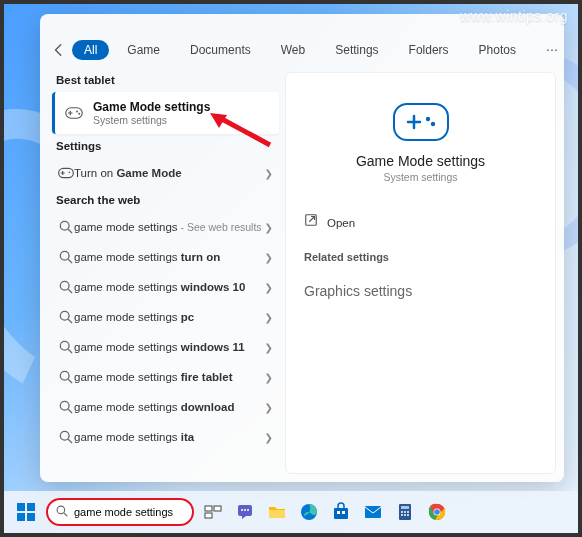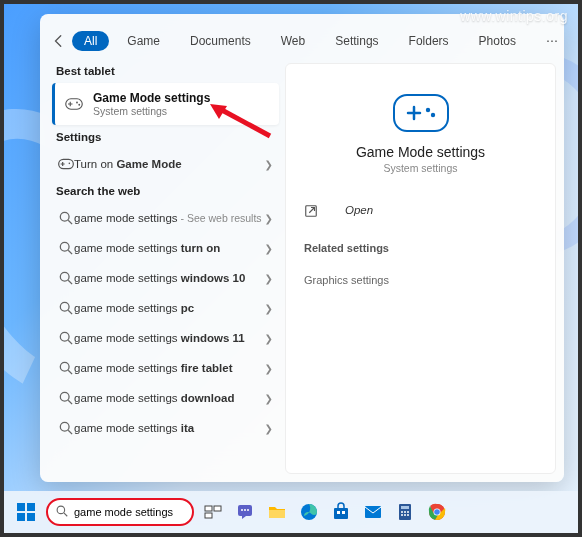--- a/index.html
+++ b/index.html
@@ -1,44 +1,44 @@
 <!DOCTYPE html>
 <html><head>
 <meta charset="utf-8">
 <style>
 * { margin:0; padding:0; box-sizing:border-box; font-family:"Segoe UI",Arial,sans-serif; }
 body { width:582px; height:537px; background:linear-gradient(135deg,#4a9eff 0%,#6bb6ff 30%,#d4e9ff 60%,#e8f4ff 100%); position:relative; overflow:hidden; border:4px solid #333; }
 .wallpaper-swirl { position:absolute; left:-60px; top:100px; width:200px; height:300px; border:30px solid rgba(255,255,255,0.3); border-radius:50%; border-right-color:transparent; border-bottom-color:transparent; transform:rotate(-20deg); }
 .wallpaper-swirl2 { position:absolute; right:-40px; top:50px; width:150px; height:200px; border:20px solid rgba(100,150,255,0.2); border-radius:50%; }
 .watermark { position:absolute; top:4px; right:10px; font-size:14px; color:rgba(255,255,255,0.85); font-weight:400; letter-spacing:0.5px; text-shadow:0 1px 2px rgba(0,0,0,0.2); z-index:100; }
 .search-panel { position:absolute; left:36px; top:10px; width:524px; height:468px; background:rgba(252,252,252,0.96); border-radius:8px; box-shadow:0 8px 30px rgba(0,0,0,0.2); display:flex; flex-direction:column; backdrop-filter:blur(20px); }
-.panel-header { padding:15px 12px 6px; display:flex; align-items:center; gap:6px; }
+.panel-header { padding:24px 12px 6px; display:flex; align-items:center; gap:6px; }
 .back-btn { width:24px; height:24px; display:flex; align-items:center; justify-content:center; color:#555; cursor:pointer; }
 .pill { padding:3px 12px; border-radius:20px; font-size:12px; color:#444; cursor:pointer; }
 .pill.active { background:#0067c0; color:#fff; }
 .panel-body { flex:1; display:flex; overflow:hidden; }
 .left-col { width:245px; padding:0 6px 6px 12px; overflow-y:auto; }
 .right-col { flex:1; background:#fff; margin:4px 8px 8px 0; border-radius:6px; padding:20px 16px; border:1px solid #eee; }
 .section-label { font-size:11.5px; font-weight:600; color:#222; margin:6px 4px 6px; }
 .best-match { background:#fff; border-left:3px solid #0067c0; border-radius:4px; padding:8px 10px; display:flex; align-items:center; gap:10px; box-shadow:0 1px 3px rgba(0,0,0,0.06); position:relative; }
 .bm-icon { width:18px; height:18px; display:flex; align-items:center; justify-content:center; color:#555; }
 .bm-title { font-size:12px; font-weight:600; color:#111; }
 .bm-sub { font-size:10.5px; color:#777; }
 .arrow-annotation { position:absolute; left:150px; top:18px; pointer-events:none; }
 .settings-row,.web-row { display:flex; align-items:center; padding:7px 6px; font-size:11.5px; color:#333; cursor:pointer; border-radius:4px; }
 .row-icon { width:16px; height:16px; display:flex; align-items:center; justify-content:center; color:#555; flex-shrink:0; }
 .chev { margin-left:auto; color:#888; font-size:10px; flex-shrink:0; }
 .web-sub { color:#888; font-size:10.5px; }
 .right-icon-wrap { display:flex; justify-content:center; margin:10px 0 12px; }
 .right-icon { width:56px; height:38px; border:2.5px solid #0067c0; border-radius:14px; display:flex; align-items:center; justify-content:center; gap:4px; }
 .right-title { text-align:center; font-size:14px; font-weight:400; color:#222; }
 .right-sub { text-align:center; font-size:10.5px; color:#888; margin-top:2px; margin-bottom:24px; }
-.action-row { display:flex; align-items:flex-start; gap:27px; padding:6px 2px; font-size:11.5px; color:#333; cursor:pointer;font-style:italic; }
+.action-row { display:flex; align-items:flex-end; gap:9px; padding:6px 2px; font-size:11.5px; color:#333; cursor:pointer; }
 .rel-label { font-size:11px; color:#555; font-weight:600; margin:16px 2px 16px; }
-.rel-item { font-size:11px; color:#666; padding:4px 2px; cursor:pointer; }
+.rel-item { font-size:14px; color:#666; padding:4px 2px; cursor:pointer; }
 .taskbar { position:absolute; bottom:0; left:0; right:0; height:42px; background:rgba(235,243,252,0.92); display:flex; align-items:center; padding:0 8px; gap:6px; backdrop-filter:blur(20px); }
 .start-btn { width:28px; height:28px; display:flex; align-items:center; justify-content:center; cursor:pointer; }
 .win-logo { width:18px; height:18px; display:grid; grid-template-columns:1fr 1fr; grid-template-rows:1fr 1fr; gap:1.5px; }
 .win-logo div { background:#0078d4; }
 .search-box { width:148px; height:28px; background:#fff; border:2px solid #e81123; border-radius:14px; display:flex; align-items:center; padding:0 8px; gap:6px; }
 .search-box input { border:none; outline:none; font-size:11px; width:100%; background:transparent; }
 .tb-icon { width:26px; height:26px; display:flex; align-items:center; justify-content:center; cursor:pointer; border-radius:4px; }
 .tb-icon svg,.tb-icon .ic { width:20px; height:20px; }
 b { font-weight:600; }
 </style>

